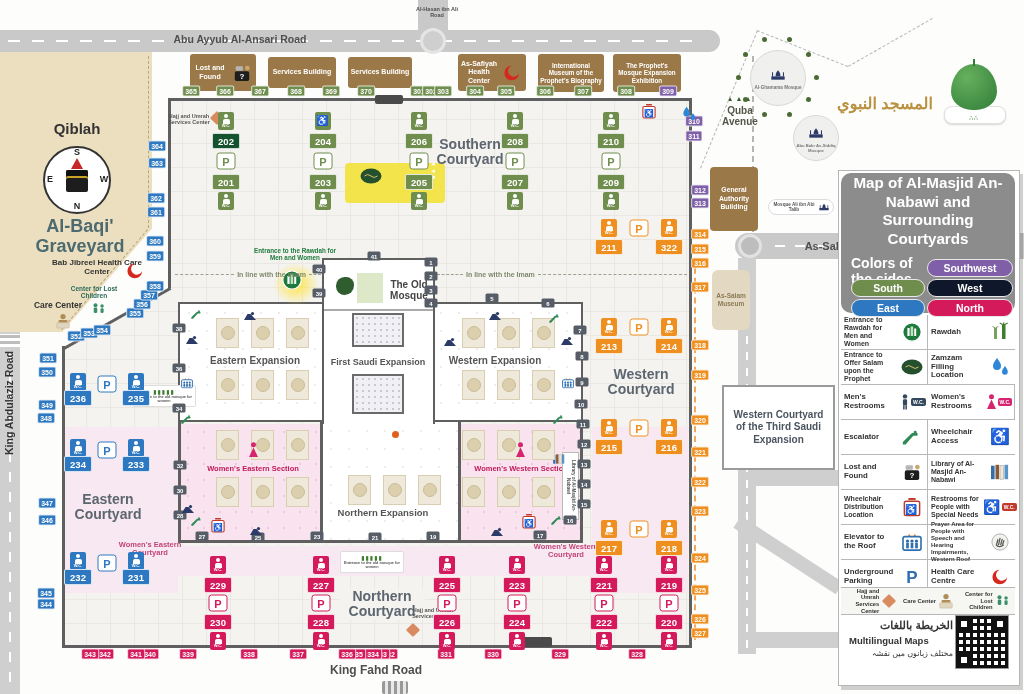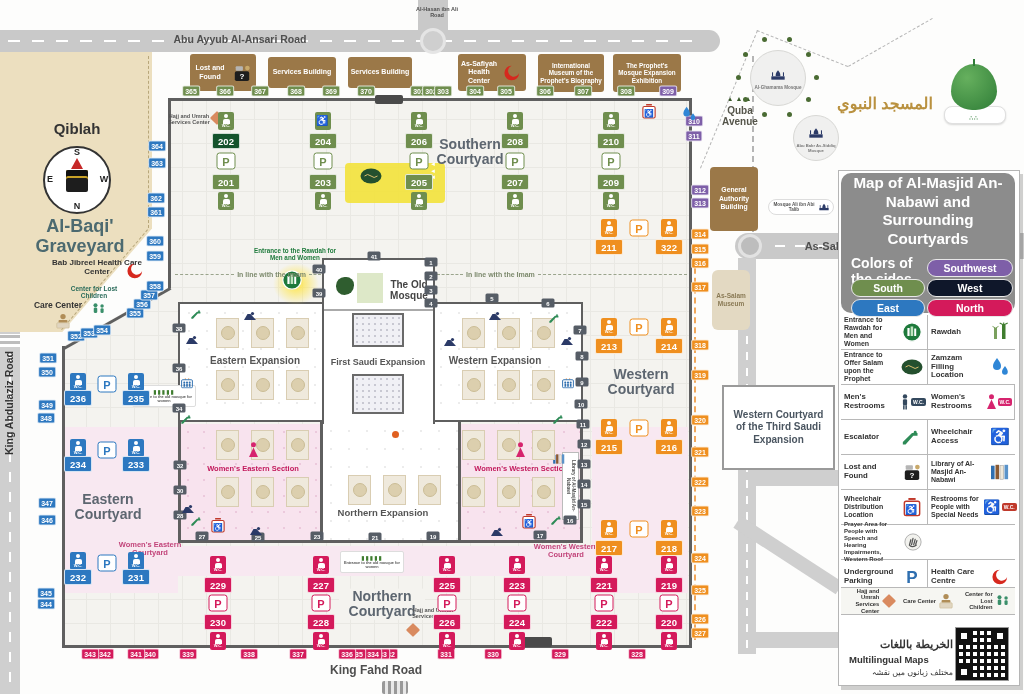--- a/index.html
+++ b/index.html
@@ -508,20 +508,39 @@
               <span style="display: inline-flex;">
                 <span style="display:flex;align-items:center;gap:1px">
                   <span style="font-size:14px;color:#2f4f9e;line-height:1">♿</span>
                   <span style="background:#c0392b;color:#fff;font-size:5px;font-weight:bold;padding:1px 2px;border-radius:2px">W.C.</span>
                 </span>
               </span>
             </div>
           </div>
         </div>
         <div style="display:flex;height:34px;border-bottom:1px solid #b8b8b8;">
+          <div class="legend-cell" style="width:50%;border-right:1px solid #b8b8b8;">
+            <div class="txt" style="flex:1;font-size:7.8px;font-weight:bold;color:#333;line-height:1.15;">Elevator to the Roof</div>
+            <div class="lic" style="">
+              <span style="display: inline-flex;">
+                <svg width="22" height="18" viewBox="0 0 24 20">
+                  <path d="M8 2.5 h2 M14 2.5 h2" stroke="#e67e22" stroke-width="1.6"></path>
+                  <rect x="2" y="4" width="20" height="15" rx="2" fill="none" stroke="#2f6fb0" stroke-width="1.8"></rect>
+                  <g fill="#2f6fb0">
+                    <circle cx="7" cy="9" r="1.9"></circle>
+                    <rect x="5.5" y="11" width="3" height="6"></rect>
+                    <circle cx="12" cy="9" r="1.9"></circle>
+                    <rect x="10.5" y="11" width="3" height="6"></rect>
+                    <circle cx="17" cy="9" r="1.9"></circle>
+                    <rect x="15.5" y="11" width="3" height="6"></rect>
+                  </g>
+                </svg>
+              </span>
+            </div>
+          </div>
           <div class="legend-cell" style="width:50%;">
             <div class="txt" style="flex:1;font-size:6px;font-weight:bold;color:#333;line-height:1.15;">Prayer Area for People with Speech and Hearing Impairments, Western Roof</div>
             <div class="lic" style="">
               <span style="display: inline-flex;">
                 <svg width="20" height="18" viewBox="0 0 22 20">
                   <circle cx="11" cy="10" r="9" fill="#f2f2ee" stroke="#aaa"></circle>
                   <path d="M7 13.5 l1.6-6 M9.4 13 l1.6-7 M11.8 13 l1.6-6 M14 12.5 l1.3-4" stroke="#555" stroke-width="1.4" fill="none" stroke-linecap="round"></path>
                   <path d="M7 13.5 q4 3.4 8 -.5" stroke="#555" stroke-width="1.4" fill="none"></path>
                 </svg>
               </span>
@@ -580,21 +599,21 @@
                   <circle cx="6" cy="3.6" r="2.3"></circle>
                   <rect x="4" y="6.2" width="4" height="6.4" rx="1.6"></rect>
                   <circle cx="13.5" cy="4.6" r="2"></circle>
                   <rect x="11.7" y="7" width="3.6" height="5.6" rx="1.5"></rect>
                 </g>
               </svg>
             </span>
           </div>
         </div>
       </div>
-    <div class="abs" style="left:2px;top:444px;width:174px;height:66px;display:flex;align-items:flex-end;">
+    <div class="abs" style="left:2px;top:444px;width:174px;height:66px;display:flex;align-items:flex-start;">
       <div style="flex:1;padding:4px 2px 4px 8px;">
         <div style="font-size:11px;font-weight:bold;color:#333;" dir="rtl">الخريطة باللغات</div>
         <div style="font-size:9.5px;font-weight:bold;color:#333;margin-top:3px;">Multilingual Maps</div>
         <div style="font-size:8px;color:#333;margin-top:3px;" dir="rtl">مختلف زبانوں میں نقشہ</div>
       </div>
       <div id="qr" style="width:52px;height:52px;min-width:52px;margin-right:6px;position:relative;background:#fff;border:1px solid #999;
                   background-image:repeating-linear-gradient(0deg,#111 0 3px,transparent 3px 7px),repeating-linear-gradient(90deg,#111 0 3px,#fff 3px 7px);">
         <div style="position:absolute;left:2px;top:2px;width:12px;height:12px;background:#fff;border:3px solid #111;box-sizing:border-box;"></div>
         <div style="position:absolute;right:2px;top:2px;width:12px;height:12px;background:#fff;border:3px solid #111;box-sizing:border-box;"></div>
         <div style="position:absolute;left:2px;bottom:2px;width:12px;height:12px;background:#fff;border:3px solid #111;box-sizing:border-box;"></div>

